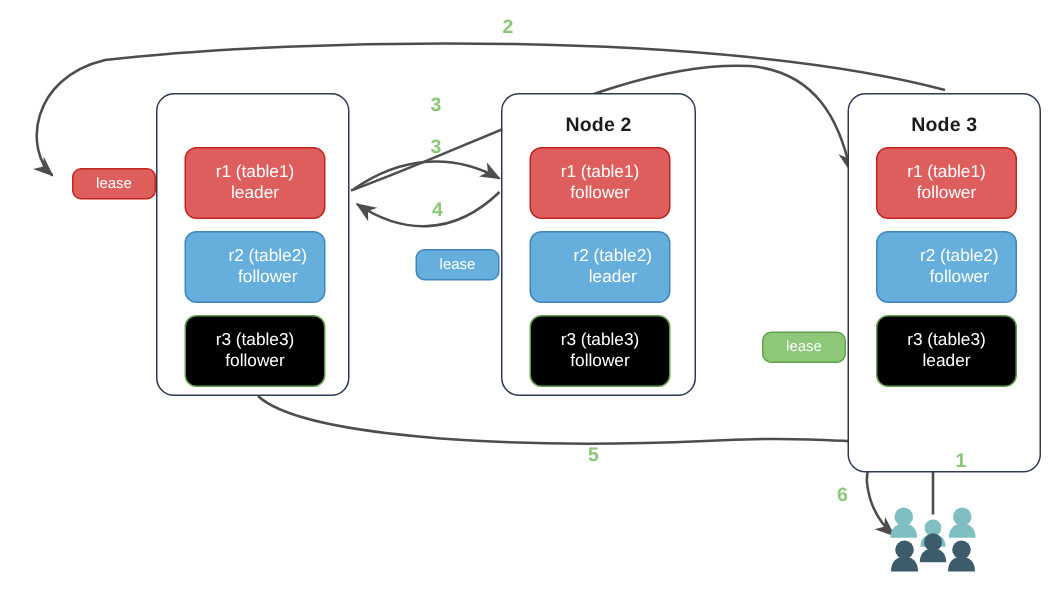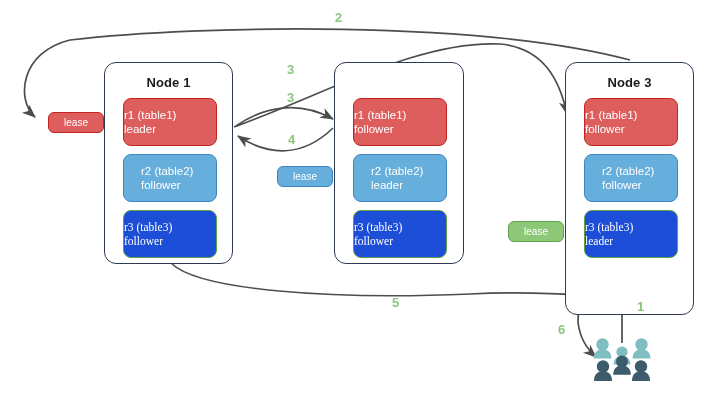--- a/index.html
+++ b/index.html
@@ -42,31 +42,31 @@
     font-weight: bold;
     color: #1b1b1b;
     letter-spacing: 0.1px;
   }
   .replica {
     position: absolute;
     box-sizing: border-box;
     border-radius: 8px;
     display: flex;
     flex-direction: column;
-    align-items: flex-start;
+    align-items: center;
     justify-content: center;
     color: #ffffff;
     font-size: 11.5px;
     line-height: 14px;
     text-align: center;
   }
   .replica .r-line { display: block; white-space: nowrap; }
   .rep-red   { background: #DE5E5E; border: 1.5px solid #C0261F; }
   .rep-blue  { background: #66AEDB; border: 1.5px solid #3E86C0; padding-left: 17px; }
-  .rep-green { background: #1d4ed8; border: 1.5px solid #5FA24B; font-family: Liberation Serif, serif; }
+  .rep-green { background: #000000; border: 1.5px solid #5FA24B; }
 
   .lease-chip {
     position: absolute;
     box-sizing: border-box;
     border-radius: 6px;
     display: flex;
     align-items: center;
     justify-content: center;
     color: #ffffff;
     font-size: 10px;
@@ -112,39 +112,39 @@
     <path d="M 333 128 C 302 158 268 156 238 136" fill="none" stroke="#4D4D4D" stroke-width="1.7" marker-end="url(#ah)"></path>
 
     <path d="M 172 264 C 200 290 330 300 470 294 C 560 289 610 300 632 296" fill="none" stroke="#4D4D4D" stroke-width="1.7" marker-end="url(#ah)"></path>
 
     <path d="M 622 343 L 622 272" fill="none" stroke="#4D4D4D" stroke-width="1.7" marker-end="url(#ah)"></path>
 
     <path d="M 628 272 C 600 290 576 300 578 322 C 580 340 588 350 596 357" fill="none" stroke="#4D4D4D" stroke-width="1.7" marker-end="url(#ah)"></path>
   </svg>
 
   <div class="node-box" style="left:104px; top:62px; width:129px; height:202px;">
-    <div class="node-title" style="top:12px;">Node 1</div>
 
     <div class="replica rep-red" style="left:18px; top:35px; width:94px; height:48px;">
       <span class="r-line">r1 (table1)</span>
       <span class="r-line">leader</span>
     </div>
 
     <div class="replica rep-blue" style="left:18px; top:91px; width:94px; height:48px;">
       <span class="r-line">r2 (table2)</span>
       <span class="r-line">follower</span>
     </div>
 
     <div class="replica rep-green" style="left:18px; top:147px; width:94px; height:48px;">
       <span class="r-line">r3 (table3)</span>
       <span class="r-line">follower</span>
     </div>
   </div>
 
   <div class="node-box" style="left:334px; top:62px; width:130px; height:202px;">
+    <div class="node-title" style="top:12px;">Node 2</div>
 
     <div class="replica rep-red" style="left:18px; top:35px; width:94px; height:48px;">
       <span class="r-line">r1 (table1)</span>
       <span class="r-line">follower</span>
     </div>
 
     <div class="replica rep-blue" style="left:18px; top:91px; width:94px; height:48px;">
       <span class="r-line">r2 (table2)</span>
       <span class="r-line">leader</span>
     </div>

